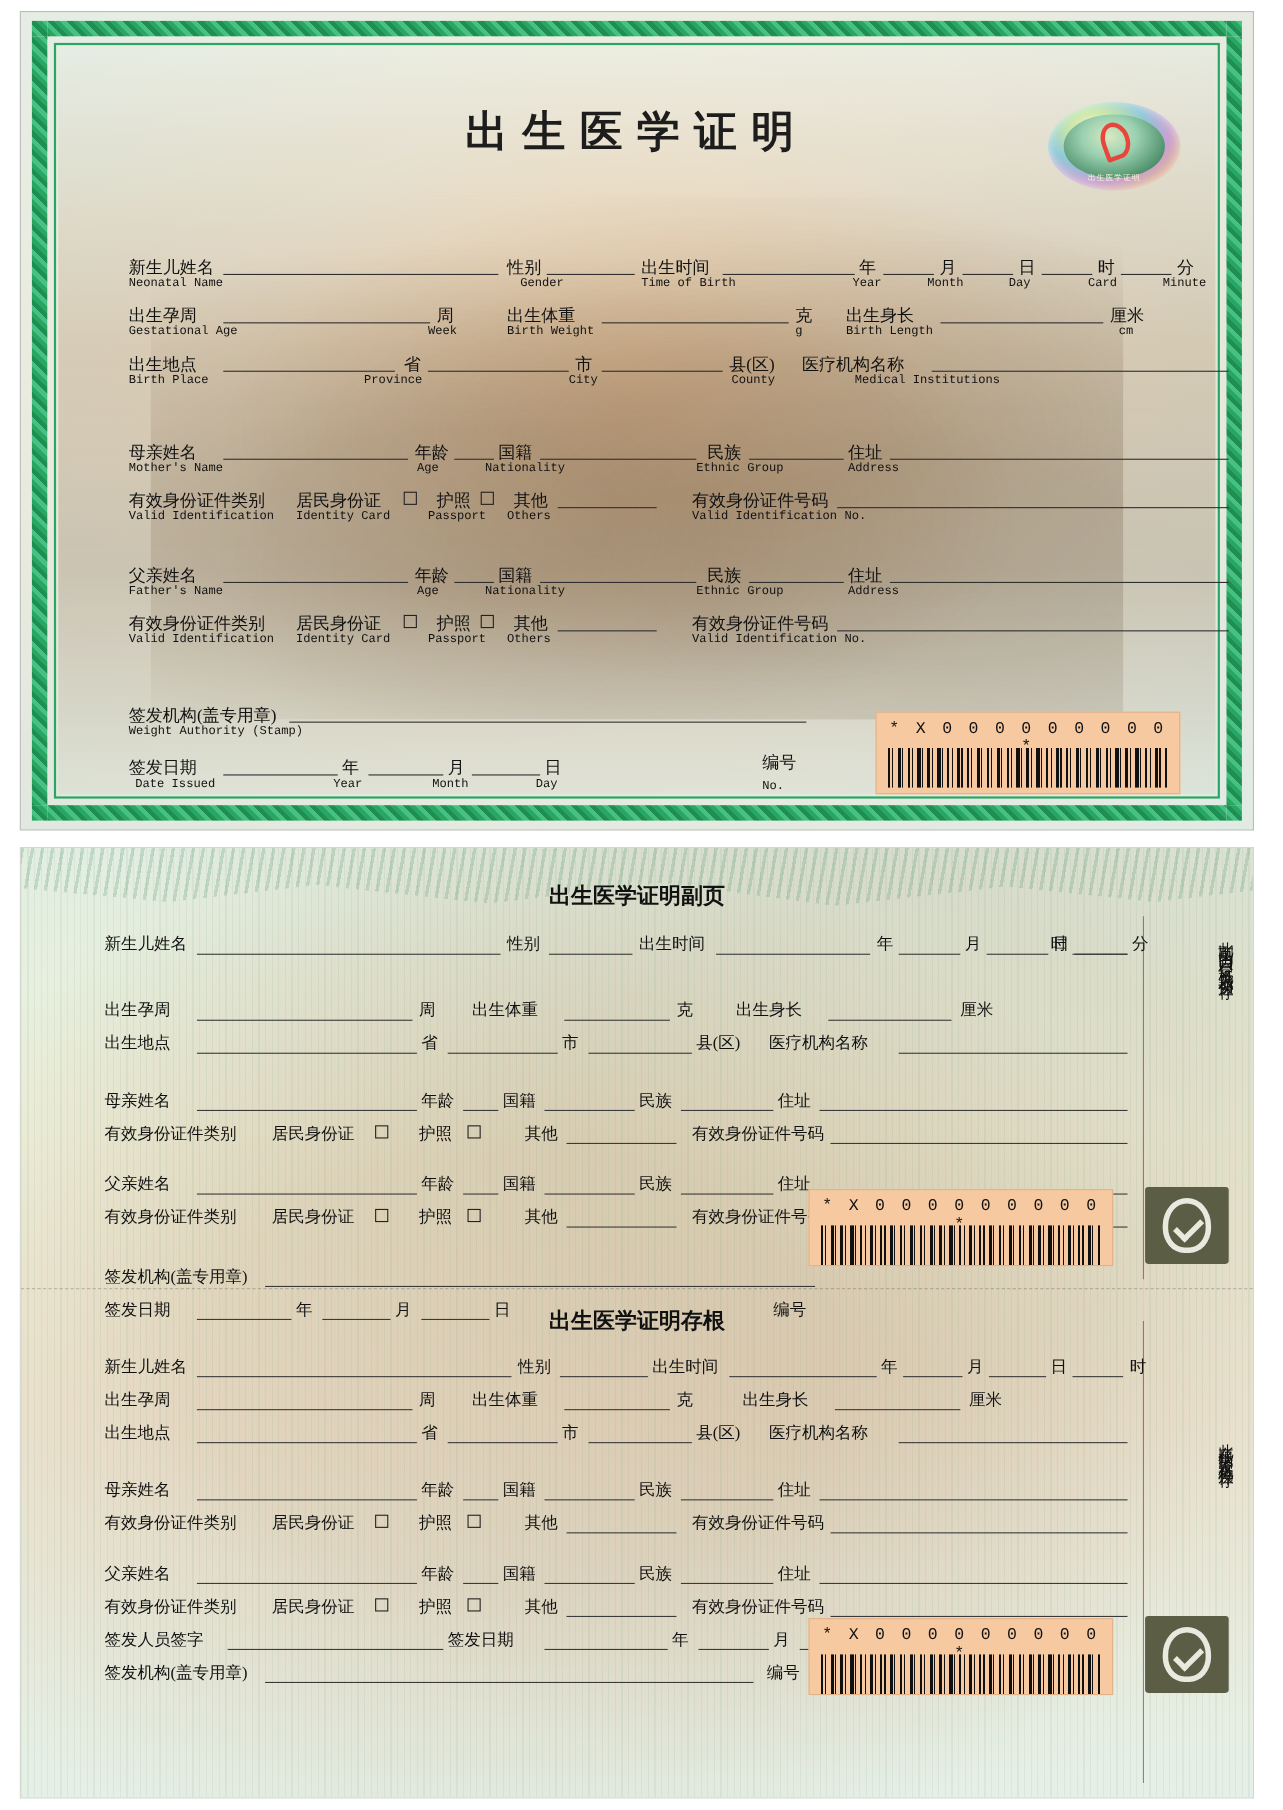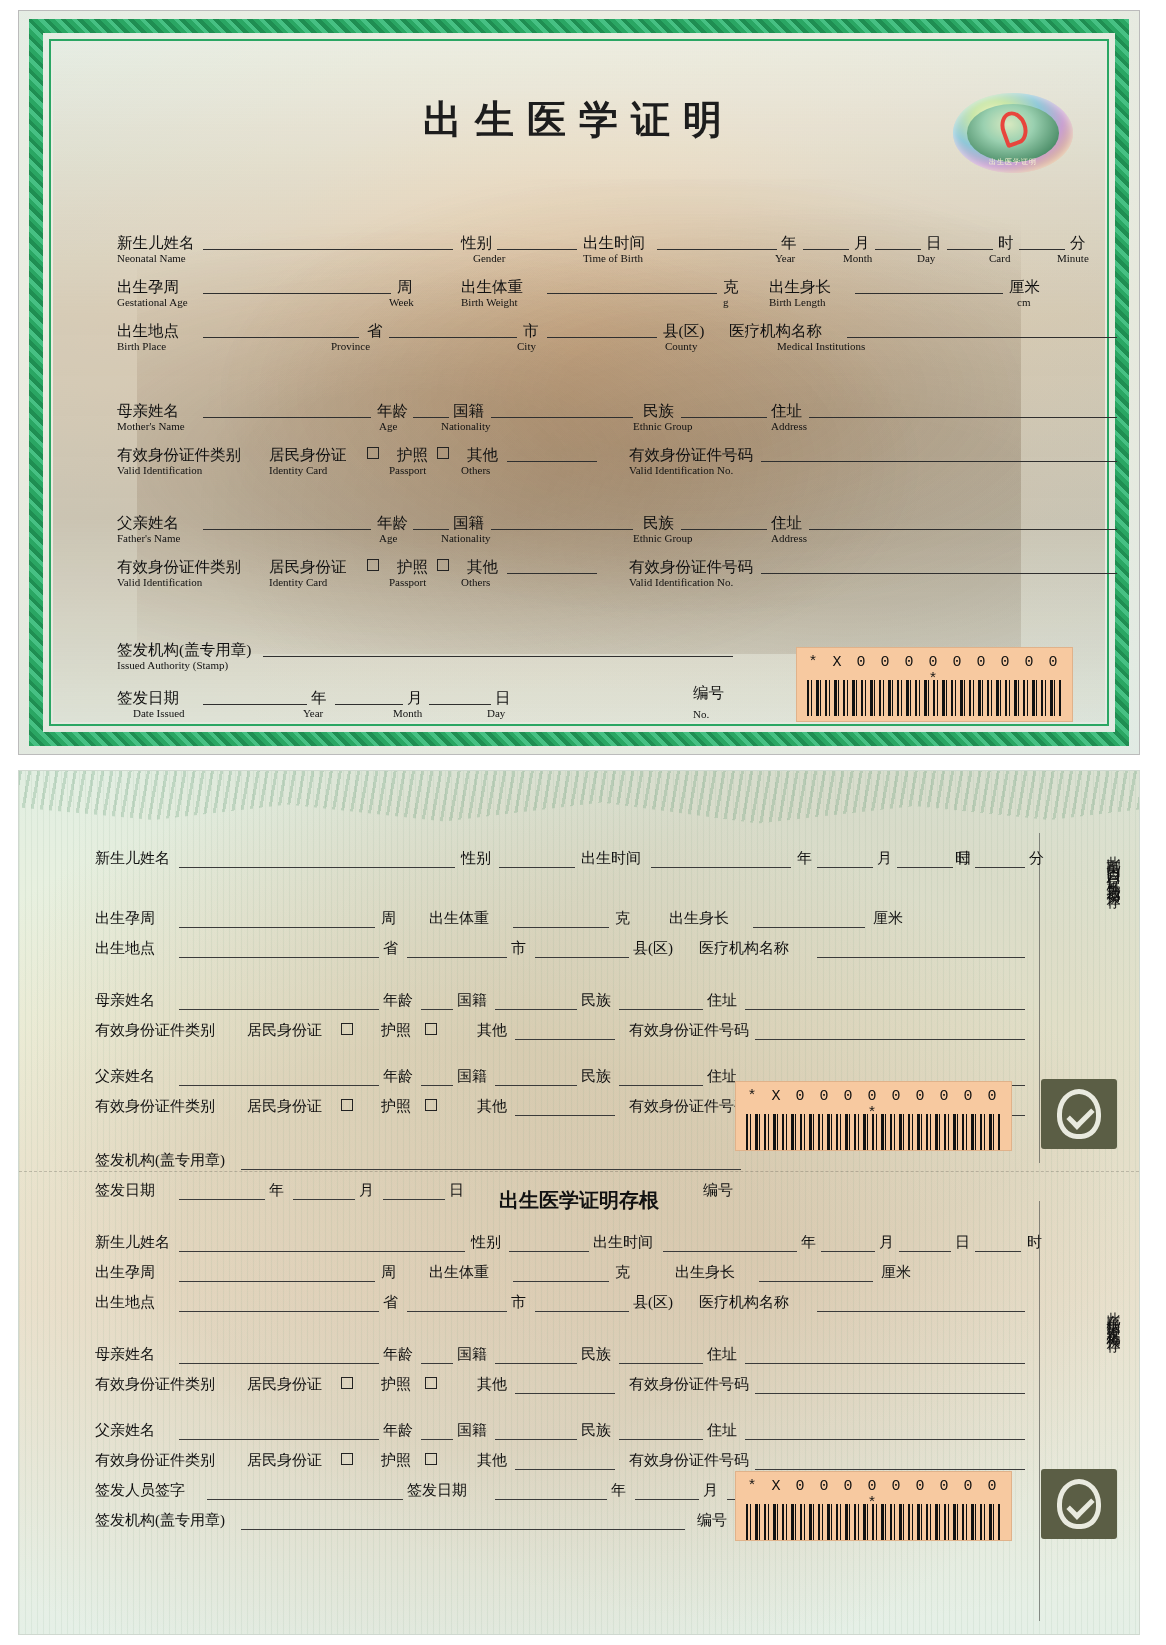--- a/index.html
+++ b/index.html
@@ -81,21 +81,21 @@
     position:absolute; left:395px; top:300px; font-size:92px; color:#e23b2f;
     font-family:"Liberation Serif", serif; font-weight:bold; letter-spacing:92px;
     opacity:.80; pointer-events:none;
   }
 
   
   .form{ position:absolute; left:52px; top:178px; right:20px; }
   .row{ position:relative; height:38px; }
   .lbl{ position:absolute; white-space:nowrap; }
   .cn{ font-family:"Liberation Serif", serif; font-size:15.5px; color:#111; }
-  .en{ font-family:Liberation Serif, serif; font-size:11px; color:#111; }
+  .en{ font-family:Liberation Mono, monospace; font-size:11px; color:#111; }
   .line{ position:absolute; border-bottom:1px solid #2f2f2f; height:0; }
   .cbx{ position:absolute; width:12px; height:12px; border:1.3px solid #222; background:transparent; }
 
   
   .issue{ position:absolute; left:52px; top:585px; }
   .barcode-box{
     position:absolute; right:20px; top:592px; width:277px; height:75px;
     background:#f7c9a0; border:1px solid #e0b28a;
   }
   .barcode-num{
@@ -339,26 +339,26 @@
 
           <span class="lbl cn" style="left:512px;top:0;">有效身份证件号码</span>
           <span class="lbl en" style="left:512px;top:19px;">Valid Identification No.</span>
           <span class="line" style="left:644px;top:16px;width:356px;"></span>
         </div>
       </div>
 
       <div class="issue">
         <div style="position:relative;height:40px;">
           <span class="lbl cn" style="left:0;top:0;">签发机构(盖专用章)</span>
-          <span class="lbl en" style="left:0;top:19px;">Issued Authority (Stamp)</span>
+          <span class="lbl en" style="left:0;top:19px;">Weight Authority (Stamp)</span>
           <span class="line" style="left:146px;top:16px;width:470px;"></span>
         </div>
         <div style="position:relative;height:40px;margin-top:8px;">
           <span class="lbl cn" style="left:0;top:0;">签发日期</span>
-          <span class="lbl en" style="left:16px;top:19px;">Date Issued</span>
+          <span class="lbl en" style="left:6px;top:19px;">Date Issued</span>
           <span class="line" style="left:86px;top:16px;width:104px;"></span>
           <span class="lbl cn" style="left:194px;top:0;">年</span>
           <span class="lbl en" style="left:186px;top:19px;">Year</span>
           <span class="line" style="left:218px;top:16px;width:68px;"></span>
           <span class="lbl cn" style="left:290px;top:0;">月</span>
           <span class="lbl en" style="left:276px;top:19px;">Month</span>
           <span class="line" style="left:312px;top:16px;width:62px;"></span>
           <span class="lbl cn" style="left:378px;top:0;">日</span>
           <span class="lbl en" style="left:370px;top:19px;">Day</span>
         </div>
@@ -374,20 +374,21 @@
       </div>
     </div>
   </div>
 
   <div class="sheet">
     <div class="sheet-top-deco"></div>
 
     <div class="vline" style="left:1020px;top:62px;height:330px;"></div>
     <div class="vline" style="left:1020px;top:430px;height:420px;"></div>
 
+    <div class="sec-title" style="top:30px;">出生医学证明副页</div>
     <div class="side-note" style="right:18px;top:74px;height:300px;">此副页由户口登记机关裁切保存</div>
 
     <div class="stub-form" style="position:absolute;left:76px;top:78px;width:930px;">
       <div class="row" style="height:30px;">
         <span class="lbl cn" style="left:0;top:0;">新生儿姓名</span>
         <span class="line" style="left:84px;top:18px;width:276px;"></span>
         <span class="lbl cn" style="left:366px;top:0;">性别</span>
         <span class="line" style="left:404px;top:18px;width:76px;"></span>
         <span class="lbl cn" style="left:486px;top:0;">出生时间</span>
         <span class="line" style="left:556px;top:18px;width:140px;"></span>

